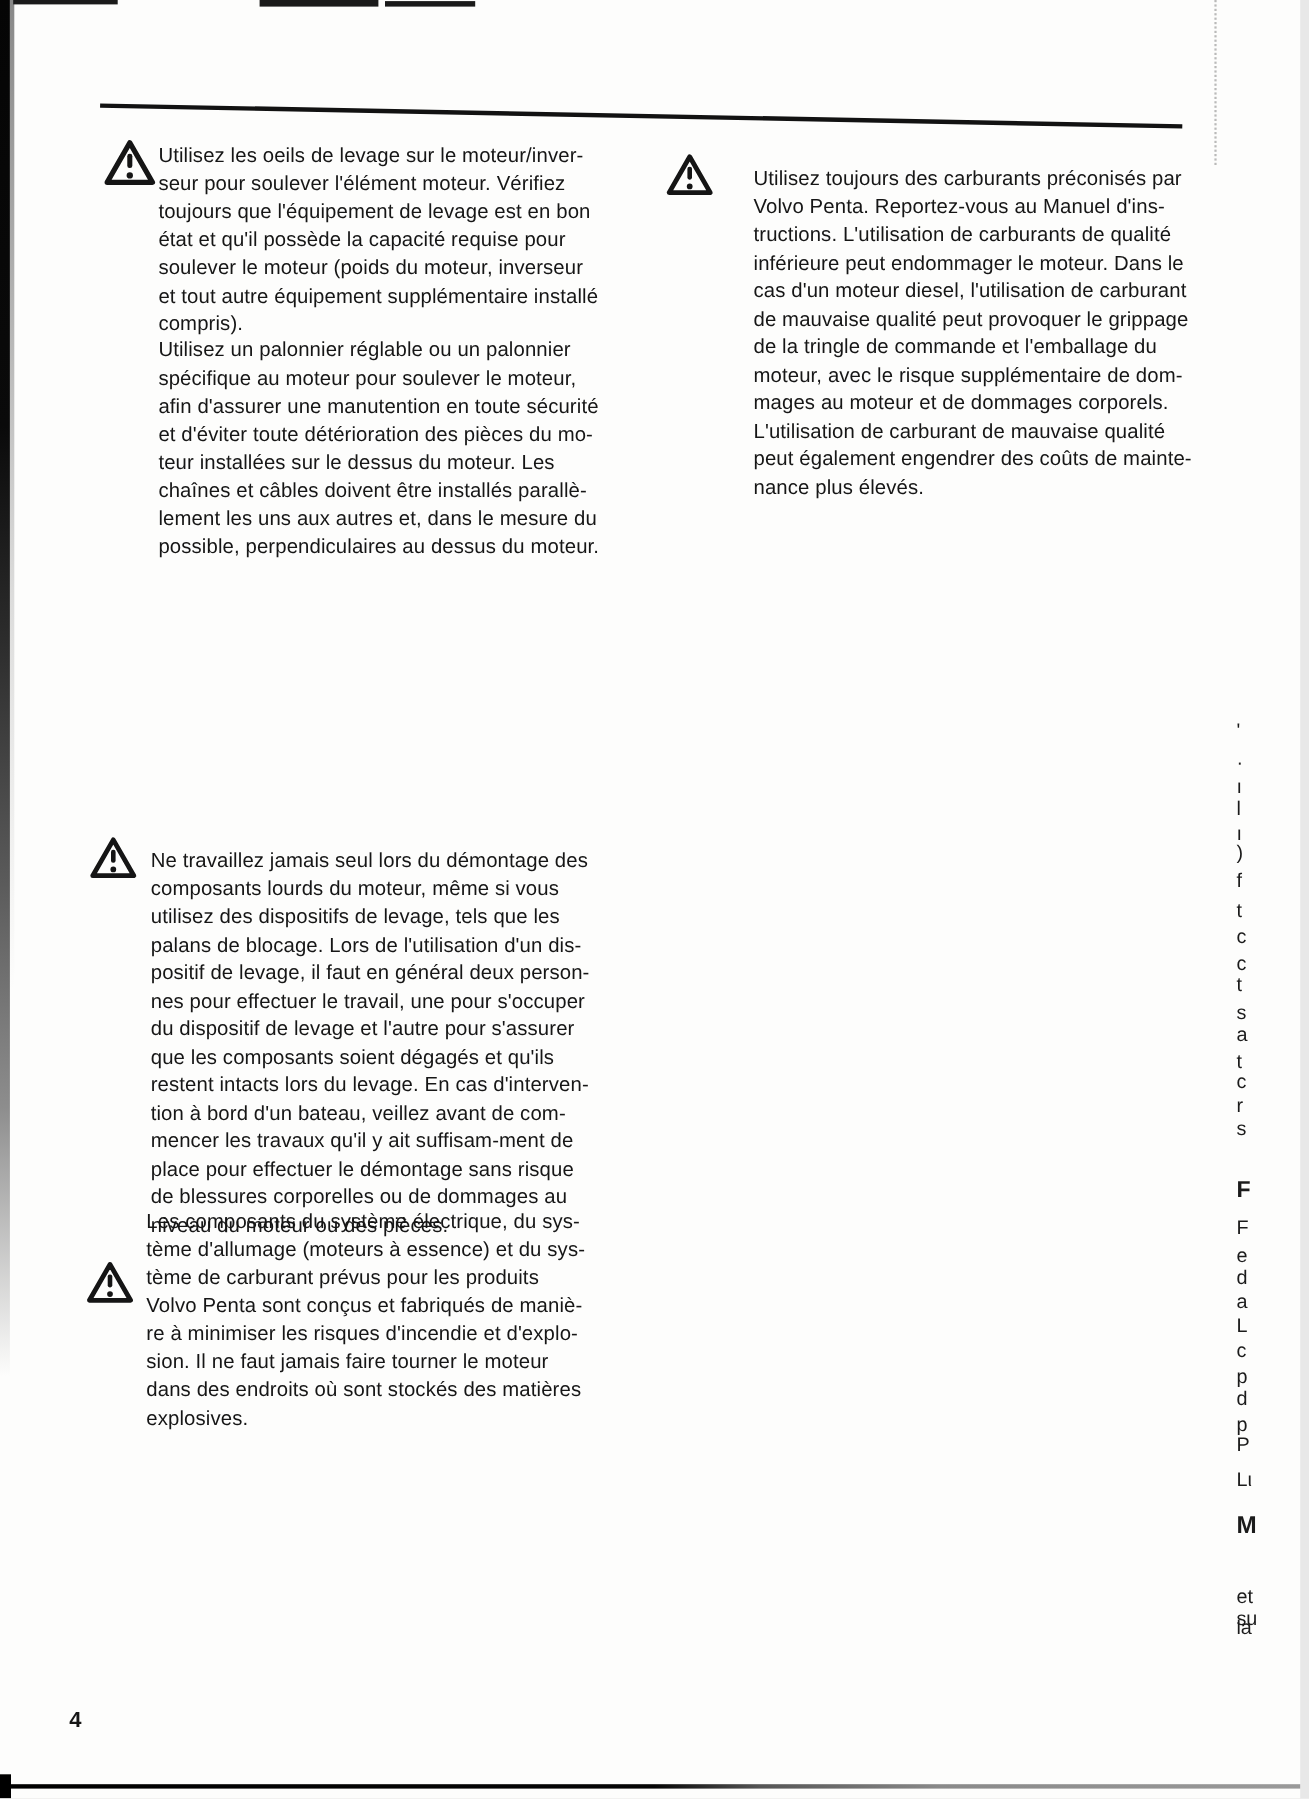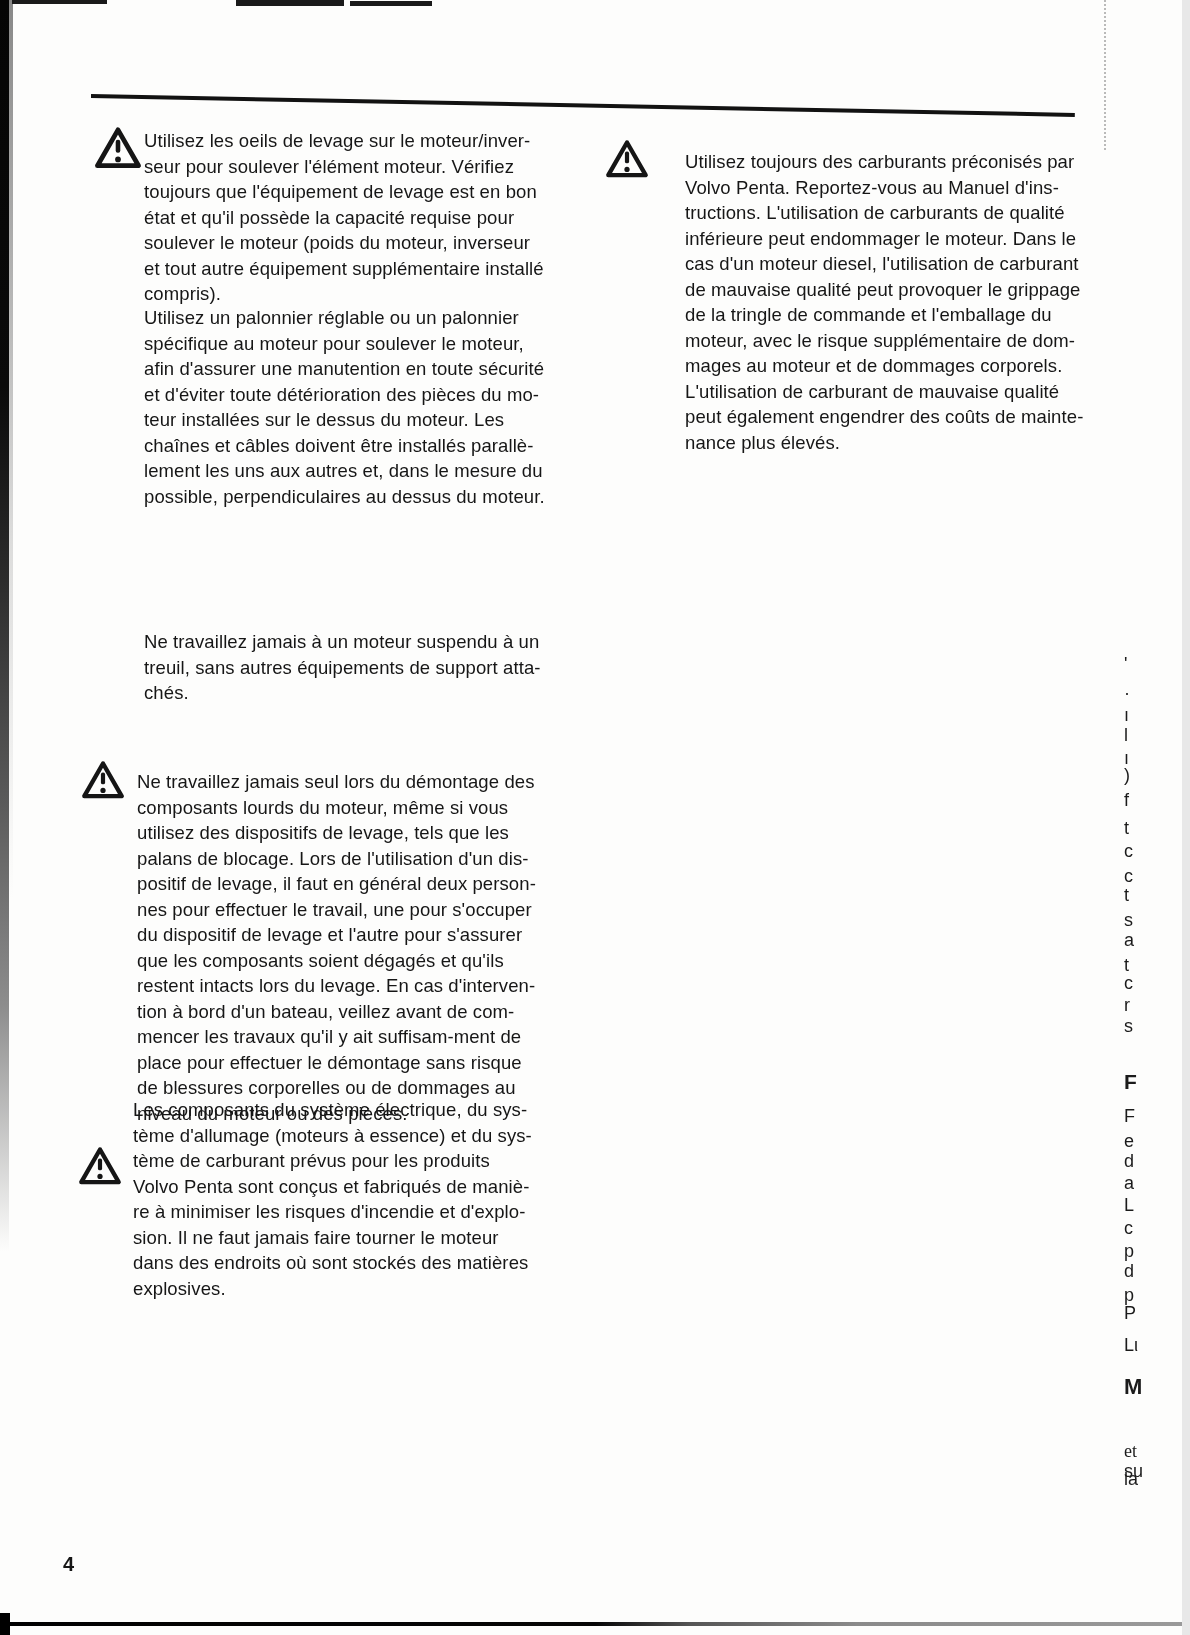--- a/index.html
+++ b/index.html
@@ -95,23 +95,20 @@
 et tout autre équipement supplémentaire installé
 compris).</div>
   <div class="para" style="left:144px;top:305px;">Utilisez un palonnier réglable ou un palonnier
 spécifique au moteur pour soulever le moteur,
 afin d'assurer une manutention en toute sécurité
 et d'éviter toute détérioration des pièces du mo-
 teur installées sur le dessus du moteur. Les
 chaînes et câbles doivent être installés parallè-
 lement les uns aux autres et, dans le mesure du
 possible, perpendiculaires au dessus du moteur.</div>
-  <div class="para" style="left:144px;top:629px;">Ne travaillez jamais à un moteur suspendu à un
-treuil, sans autres équipements de support atta-
-chés.</div>
   <div class="para" style="left:137px;top:769px;">Ne travaillez jamais seul lors du démontage des
 composants lourds du moteur, même si vous
 utilisez des dispositifs de levage, tels que les
 palans de blocage. Lors de l'utilisation d'un dis-
 positif de levage, il faut en général deux person-
 nes pour effectuer le travail, une pour s'occuper
 du dispositif de levage et l'autre pour s'assurer
 que les composants soient dégagés et qu'ils
 restent intacts lors du levage. En cas d'interven-
 tion à bord d'un bateau, veillez avant de com-
@@ -168,19 +165,19 @@
   <span class="edge" style="top:1196px;">L</span>
   <span class="edge" style="top:1219px;">c</span>
   <span class="edge" style="top:1242px;">p</span>
   <span class="edge" style="top:1262px;">d</span>
   <span class="edge" style="top:1286px;">p</span>
   <span class="edge" style="top:1304px;">P</span>
 
   <span class="edge b2" style="top:1378px;">M</span>
 
   <span class="edge" style="top:1336px;">Lι</span>
-  <span class="edge" style="top:1442px;font-family:Liberation Serif, serif;">et</span>
+  <span class="edge" style="top:1442px;">et</span>
   <span class="edge" style="top:1462px;">su</span>
   <span class="edge" style="top:1470px;">la</span>
 
   <div class="page-num">4</div>
 
 </div>
 
 </body></html>

